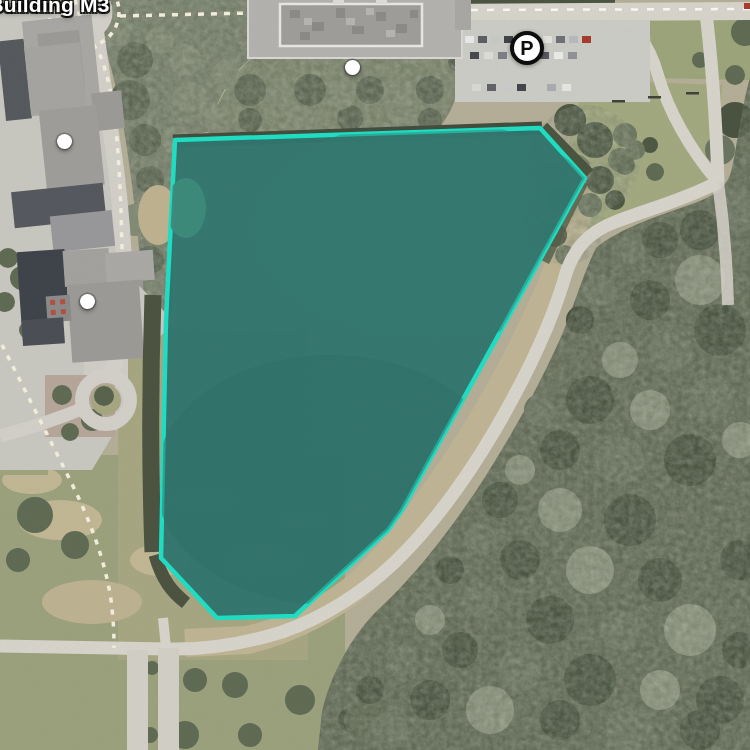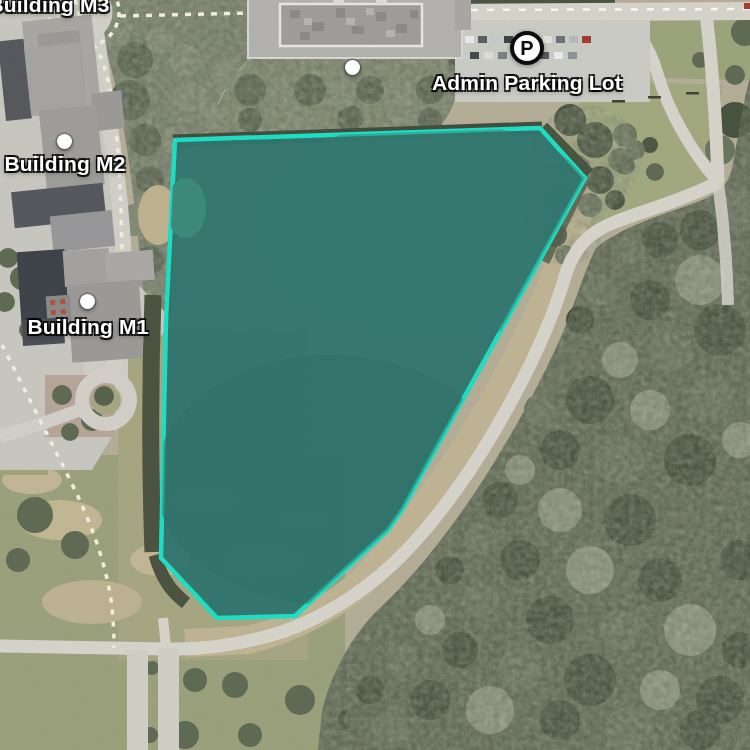--- a/index.html
+++ b/index.html
@@ -358,24 +358,21 @@
       <ellipse cx="186" cy="208" rx="20" ry="30" fill="#3c8a7a" opacity="0.95"></ellipse>
     </g>
   </g>
 
   <rect x="0" y="0" width="750" height="750" filter="url(#grain)" opacity="0.10"></rect>
 </svg>
 
   <div class="map-label" style="left:49px;top:5px;">Building M3</div>
 
   <div class="dot" style="left:64px;top:141px;"></div>
-  <div class="map-label" style="left:65px;top:164px;">Building M2</div>
 
   <div class="dot" style="left:87px;top:301px;"></div>
-  <div class="map-label" style="left:88px;top:327px;">Building M1</div>
 
   <div class="dot" style="left:352px;top:67px;"></div>
 
   <div class="p-badge">
     <span>P</span>
   </div>
-  <div class="map-label" style="left:527px;top:83px;">Admin Parking Lot</div>
 </div>
 
 </body></html>

